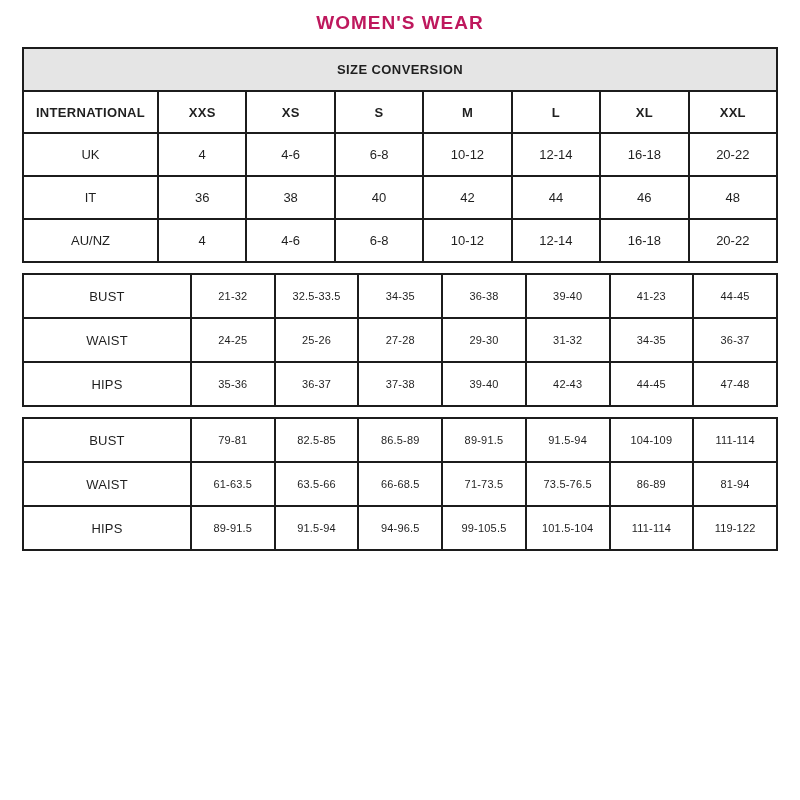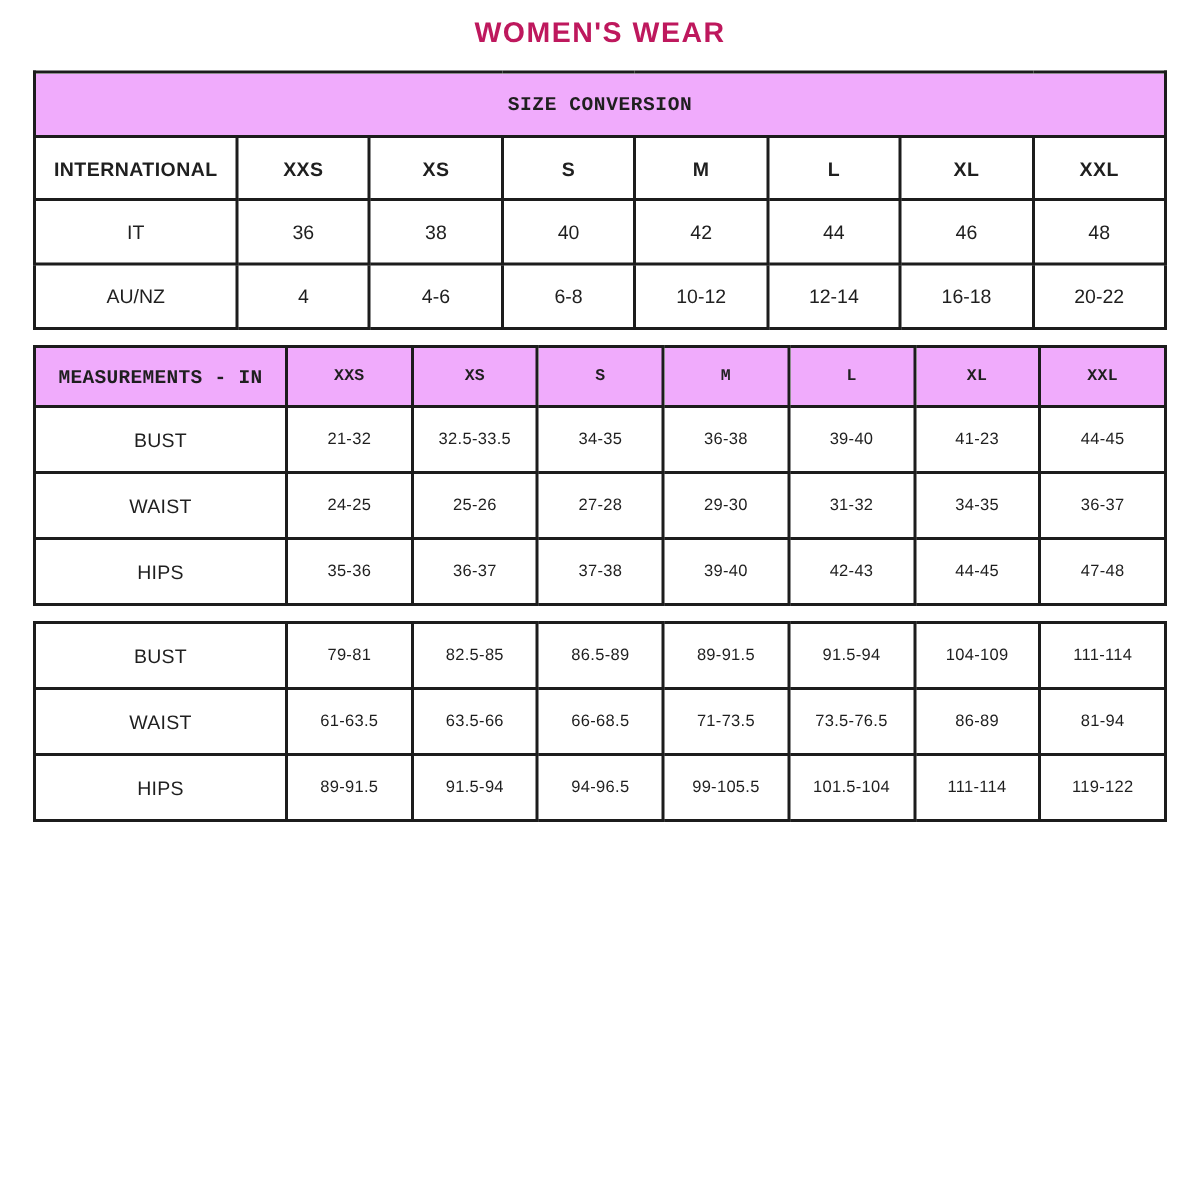--- a/index.html
+++ b/index.html
@@ -30,22 +30,21 @@
     margin-bottom: 10px;
   }
   td {
     border: 2px solid #1c1c1c;
     text-align: center;
     vertical-align: middle;
     padding: 0 2px;
     overflow: hidden;
   }
   .band {
-    background: #f0abfc;
-    font-family: Liberation Mono, monospace;
+    background: #e5e5e5;
   }
   .caption-cell {
     font-weight: 700;
     font-size: 13px;
     letter-spacing: 0.4px;
     height: 41px;
   }
   .head td {
     font-weight: 700;
     font-size: 13px;
@@ -80,20 +79,30 @@
       <tr class="head">
           <td class="row-label">INTERNATIONAL</td>
           <td>XXS</td>
           <td>XS</td>
           <td>S</td>
           <td>M</td>
           <td>L</td>
           <td>XL</td>
           <td>XXL</td>
         </tr>
+    <tr>
+          <td class="row-label">UK</td>
+          <td>4</td>
+          <td>4-6</td>
+          <td>6-8</td>
+          <td>10-12</td>
+          <td>12-14</td>
+          <td>16-18</td>
+          <td>20-22</td>
+        </tr>
         <tr>
           <td class="row-label">IT</td>
           <td>36</td>
           <td>38</td>
           <td>40</td>
           <td>42</td>
           <td>44</td>
           <td>46</td>
           <td>48</td>
         </tr>
@@ -109,30 +118,20 @@
         </tr>
       </tbody>
   </table>
 
   <table class="tm">
     <colgroup>
         <col class="c0">
         <col span="7">
       </colgroup>
     <tbody>
-      <tr class="head band">
-          <td class="row-label">MEASUREMENTS - IN</td>
-          <td>XXS</td>
-          <td>XS</td>
-          <td>S</td>
-          <td>M</td>
-          <td>L</td>
-          <td>XL</td>
-          <td>XXL</td>
-        </tr>
     <tr>
           <td class="row-label">BUST</td>
           <td>21-32</td>
           <td>32.5-33.5</td>
           <td>34-35</td>
           <td>36-38</td>
           <td>39-40</td>
           <td>41-23</td>
           <td>44-45</td>
         </tr>

